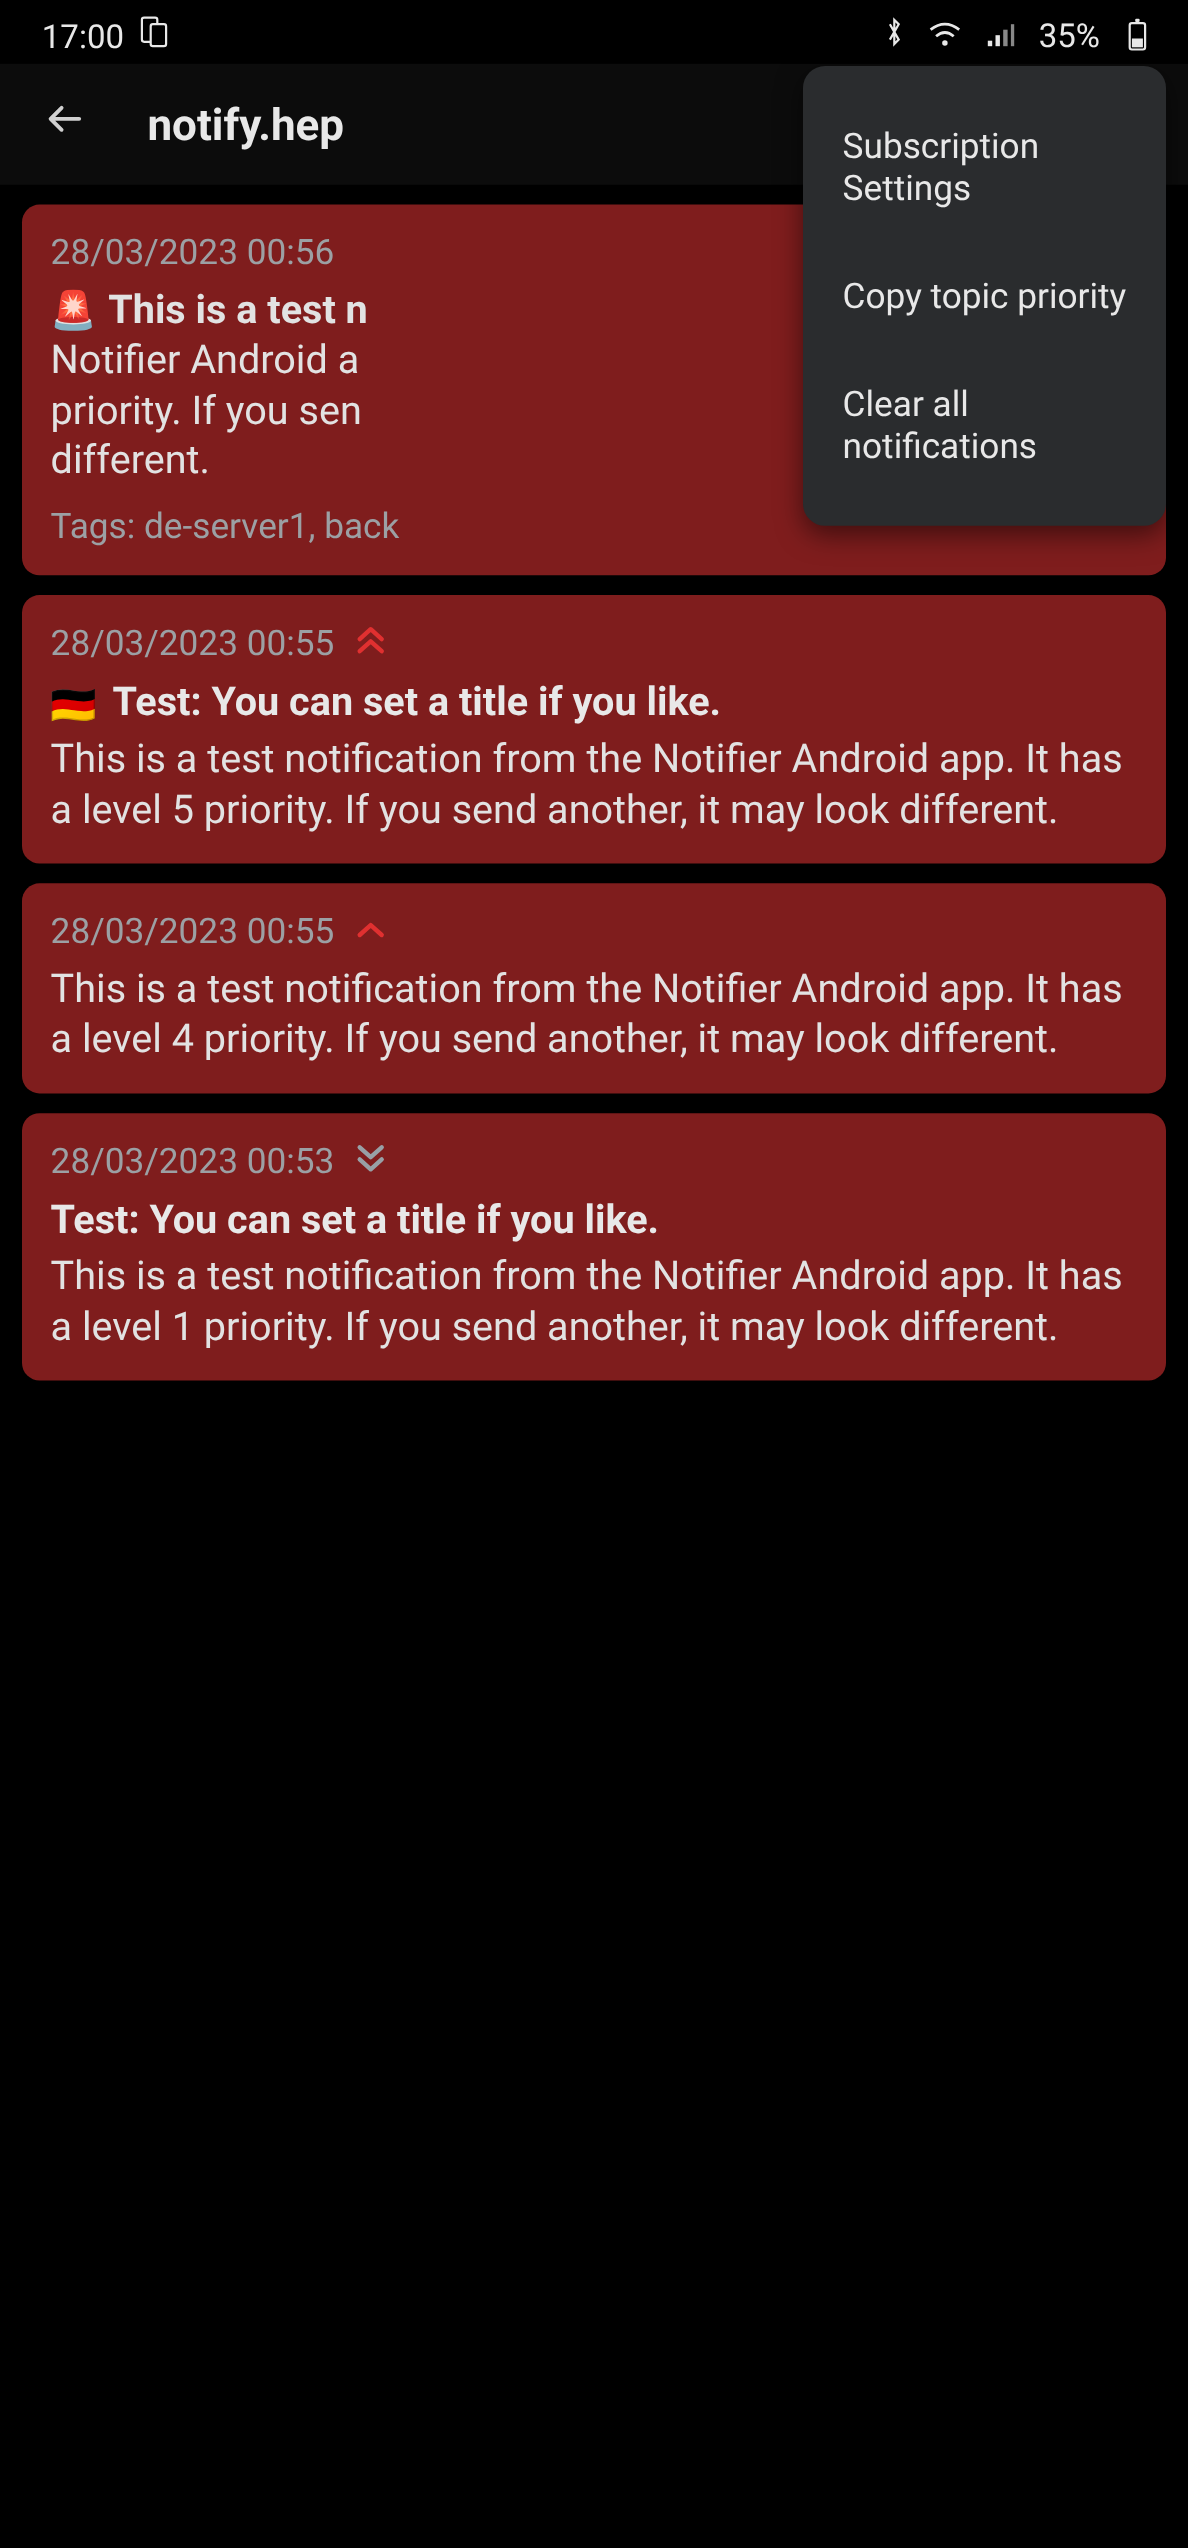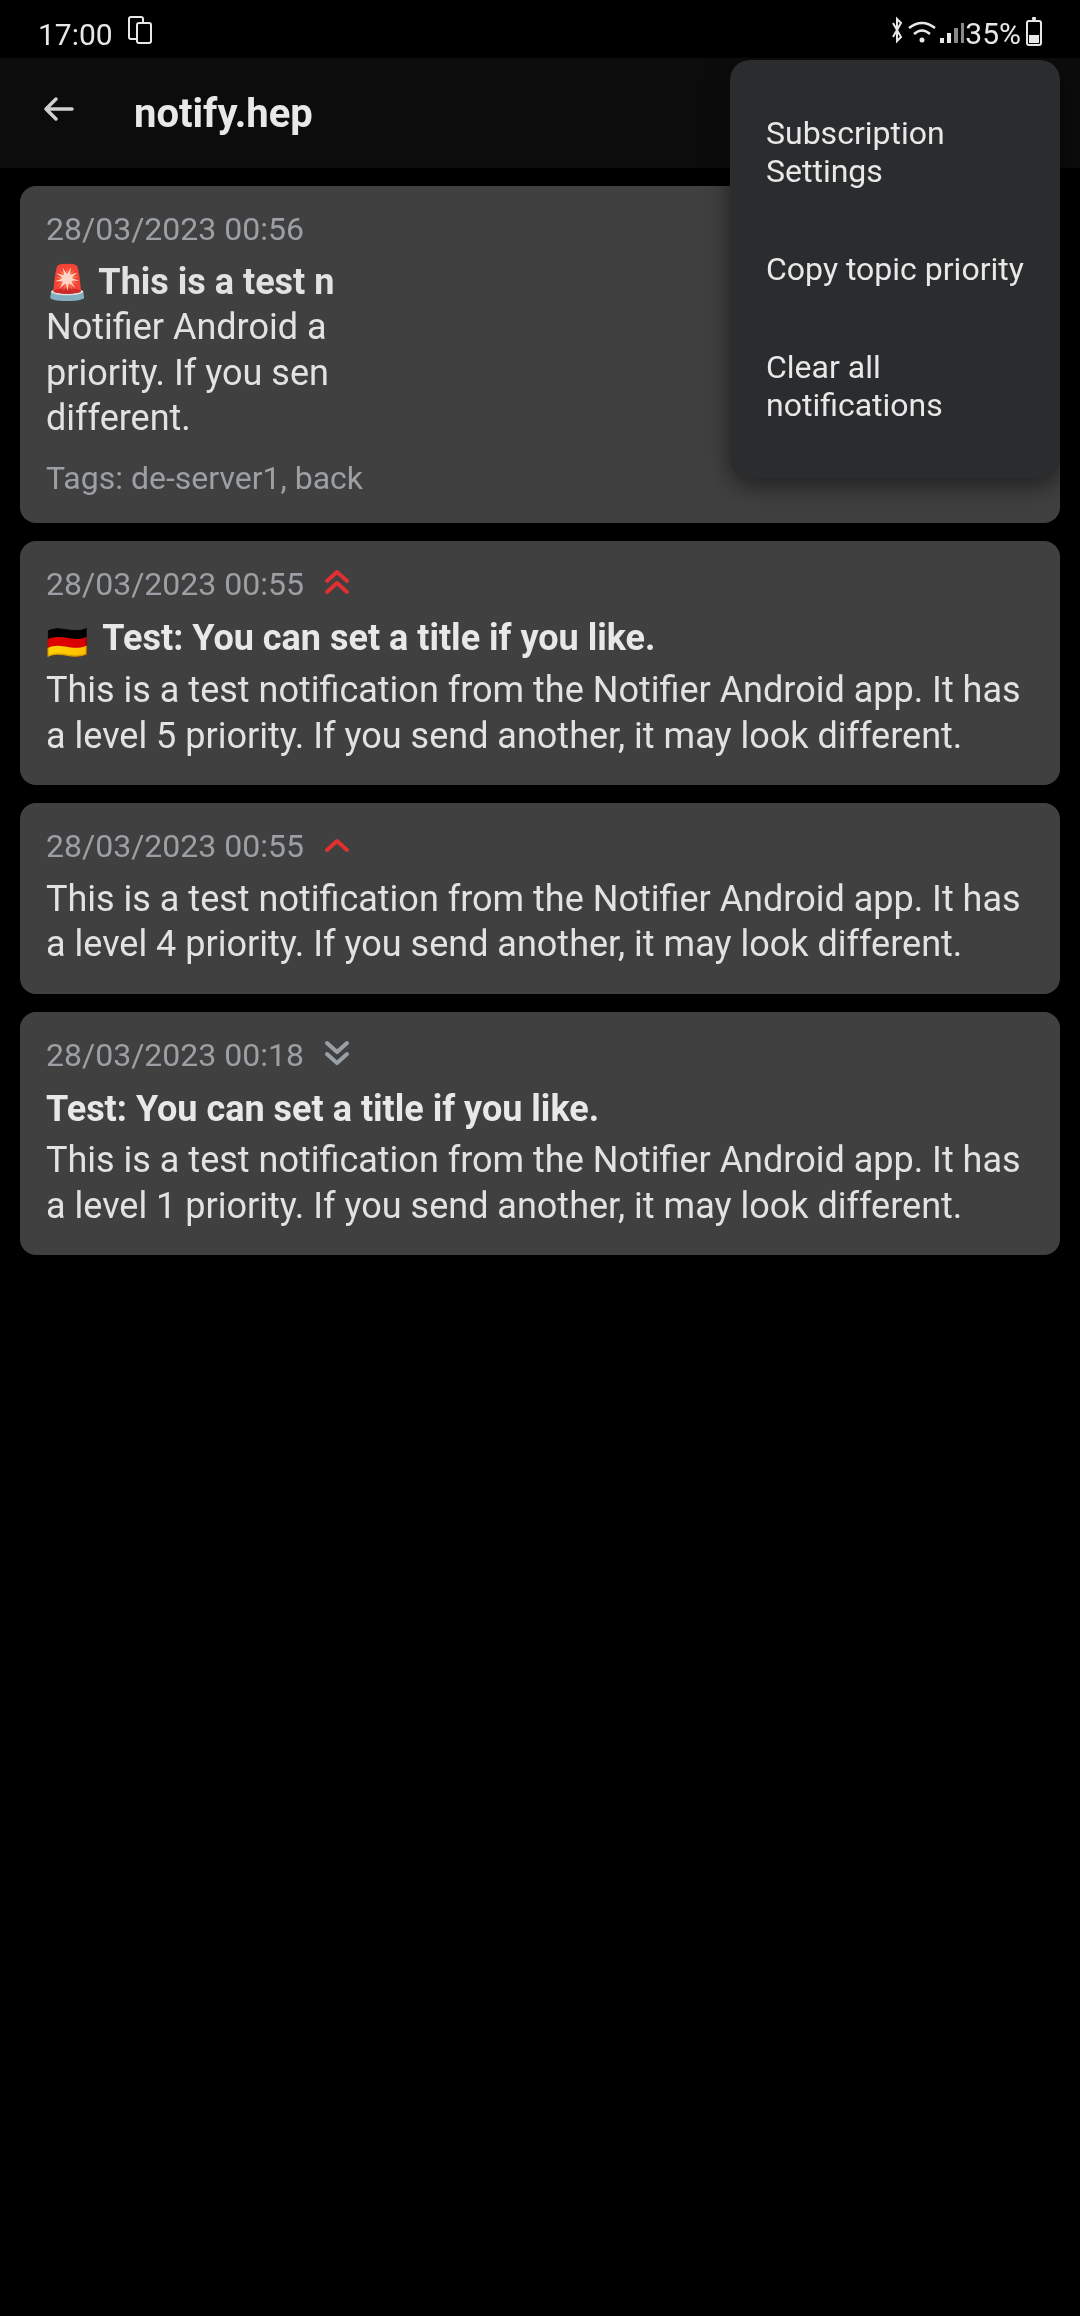--- a/index.html
+++ b/index.html
@@ -27,21 +27,21 @@
     margin-top: 8px;
   }
   .status-left {
     display: flex;
     align-items: flex-end;
     gap: 14px;
   }
   .status-right {
     display: flex;
     align-items: center;
-    gap: 1px;
+    gap: 22px;
     font-size: 30px;
   }
   .status-icon {
     display: inline-block;
   }
   .app-bar {
     height: 110px;
     display: flex;
     align-items: center;
     padding: 0 40px;
@@ -57,21 +57,21 @@
     font-size: 40px;
     color: #e8e8e8;
   }
   .content {
     padding: 18px 20px;
     display: flex;
     flex-direction: column;
     gap: 18px;
   }
   .card {
-    background: #404040;
+    background: #7f1d1d;
     border-radius: 16px;
     padding: 24px 26px 26px 26px;
   }
   .card-date-row {
     display: flex;
     align-items: center;
     gap: 20px;
     margin-bottom: 12px;
   }
   .card-date {
@@ -245,21 +245,21 @@
         <svg width="26" height="24" viewBox="0 0 26 24">
           <path d="M3 18 L13 9 L23 18" fill="none" stroke="#e03030" stroke-width="4" stroke-linecap="round" stroke-linejoin="round"></path>
         </svg>
       </span>
     </div>
     <div class="card-body">This is a test notification from the Notifier Android app. It has a level 4 priority. If you send another, it may look different.</div>
   </div>
 
   <div class="card">
     <div class="card-date-row">
-      <span class="card-date">28/03/2023 00:18</span>
+      <span class="card-date">28/03/2023 00:53</span>
       <span class="priority-icon">
         <svg width="26" height="30" viewBox="0 0 26 30">
           <path d="M3 5 L13 14 L23 5" fill="none" stroke="#98a0a6" stroke-width="4" stroke-linecap="round" stroke-linejoin="round"></path>
           <path d="M3 16 L13 25 L23 16" fill="none" stroke="#98a0a6" stroke-width="4" stroke-linecap="round" stroke-linejoin="round"></path>
         </svg>
       </span>
     </div>
     <div class="card-title">Test: You can set a title if you like.</div>
     <div class="card-body">This is a test notification from the Notifier Android app. It has a level 1 priority. If you send another, it may look different.</div>
   </div>

